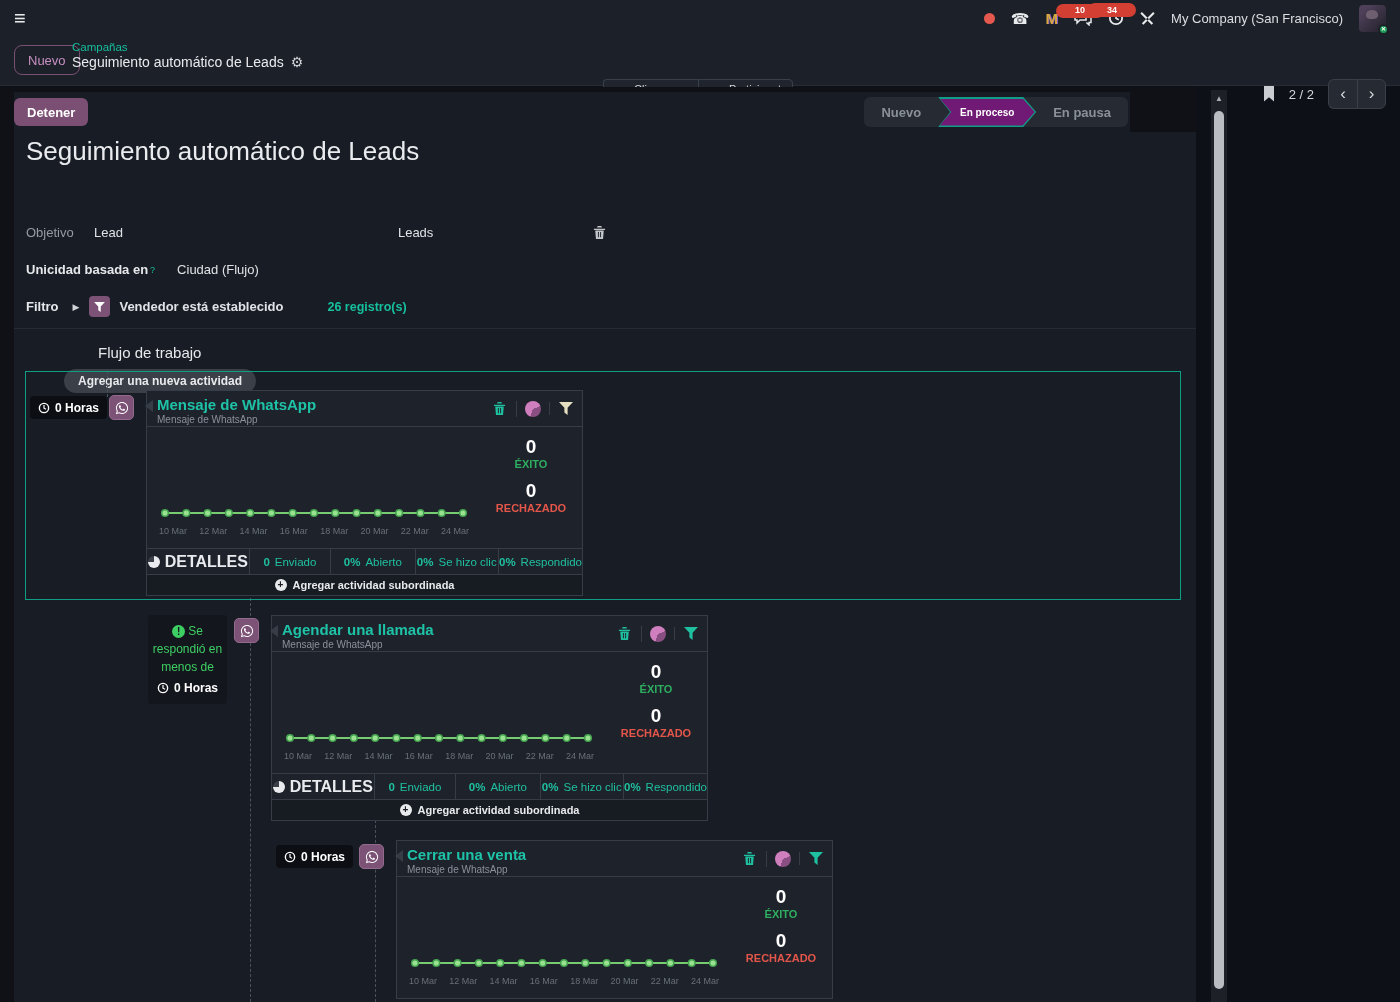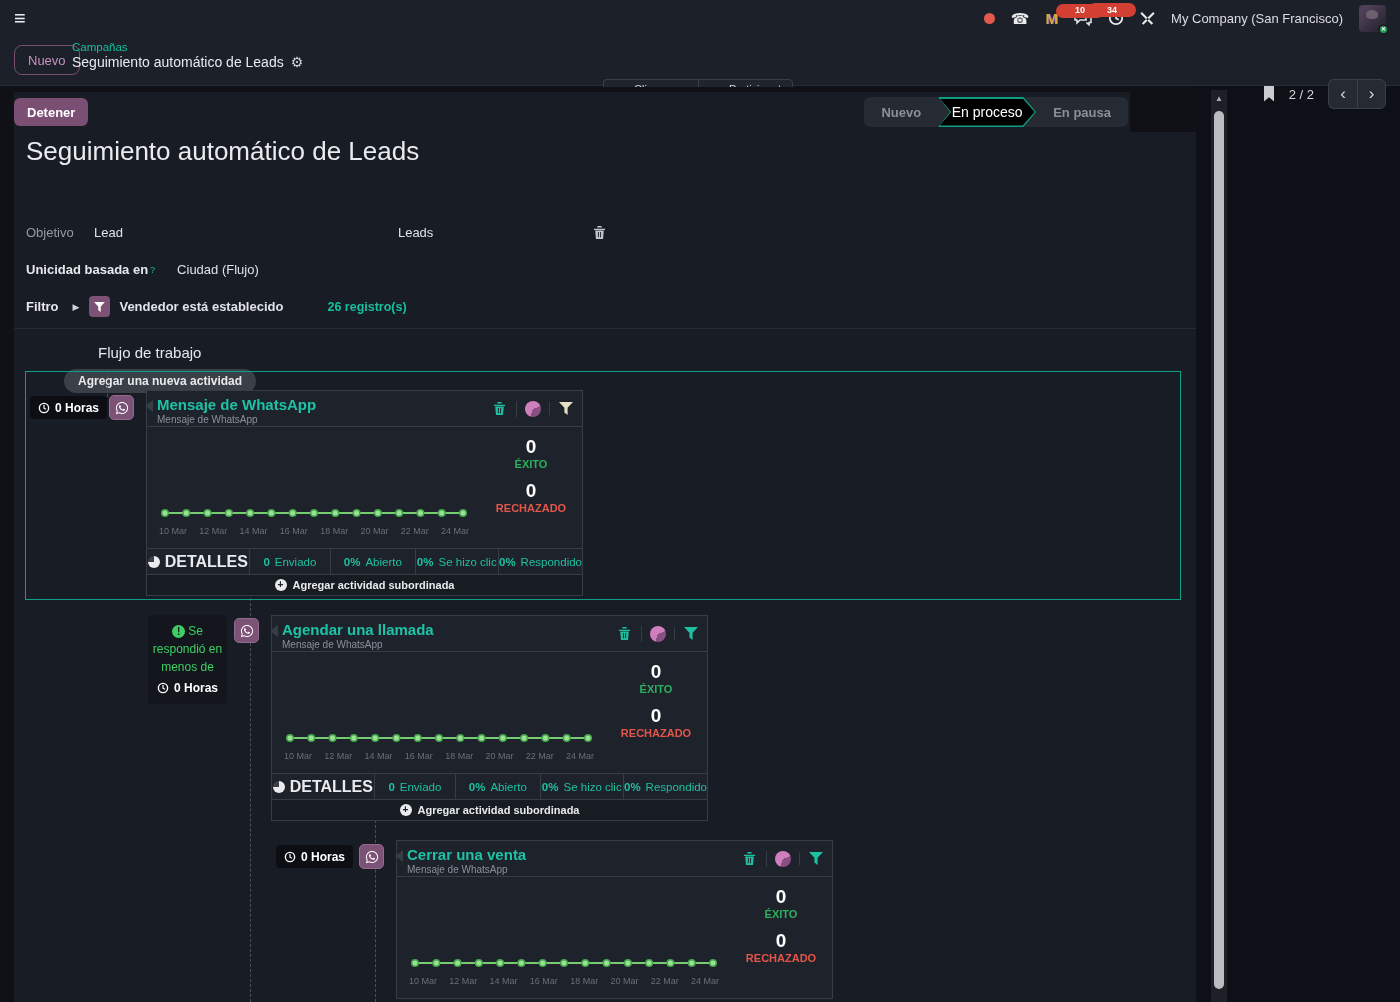--- a/index.html
+++ b/index.html
@@ -43,21 +43,21 @@
   .pager-btn:last-child { border-radius:0 6px 6px 0; }
 
   
   .form-region { position:absolute; left:0; top:87px; width:1196px; height:915px; background:#0f1117; }
   .statusbar { position:absolute; left:14px; top:5px; width:1116px; height:40px; background:#181c24; }
   .btn-stop { position:absolute; left:0; top:6px; height:28px; padding:0 13px; background:#7b4e73; border:none; border-radius:6px; color:#fff; font-size:13px; font-weight:bold; cursor:pointer; }
   .btn-test { position:absolute; left:66px; top:6px; height:28px; padding:0 14px; background:#3c414b; border:none; border-radius:6px; color:#e6e8ea; font-size:13px; font-weight:bold; cursor:pointer;margin-top:39px; }
   .stages { position:absolute; right:2px; top:5px; height:30px; background:#262b33; border-radius:6px; display:flex; align-items:center; }
   .stage { color:#8a9097; font-size:13px; font-weight:bold; padding:0 17px; cursor:pointer; }
   .stage-active { position:relative; width:98px; height:30px; cursor:pointer; clip-path:polygon(0 0,calc(100% - 13px) 0,100% 50%,calc(100% - 13px) 100%,0 100%,12px 50%); background:#0f9e85; }
-  .stage-active-inner { position:absolute; inset:1.5px; clip-path:polygon(0 0,calc(100% - 12px) 0,100% 50%,calc(100% - 12px) 100%,0 100%,11.5px 50%); background:#000000; display:flex; align-items:center; justify-content:center; color:#fff; font-size:14px; font-weight:normal; }
+  .stage-active-inner { position:absolute; inset:1.5px; clip-path:polygon(0 0,calc(100% - 12px) 0,100% 50%,calc(100% - 12px) 100%,0 100%,11.5px 50%); background:#701a75; display:flex; align-items:center; justify-content:center; color:#fff; font-size:10px; font-weight:bold; }
 
   .sheet { position:absolute; left:14px; top:45px; width:1182px; height:870px; background:#181c24; }
   .sheet-title { position:absolute; left:12px; top:4px; font-size:26px; font-weight:500; color:#e9ebee; margin:0; }
   .frow { position:absolute; left:12px; display:flex; align-items:center; font-size:13px; }
   .flabel { color:#959ba3; }
   .flabel-bold { color:#e6e8eb; font-weight:bold; }
   .fval { color:#dfe2e6; }
   .sup-q { color:#16bf9e; font-size:9px; vertical-align:super; margin-left:2px; }
   .caret { color:#d0d3d7; font-size:9px; margin:0 10px 0 14px; cursor:pointer; }
   .filter-chip { width:21px; height:21px; border-radius:4px; background:#7c5276; display:flex; align-items:center; justify-content:center; margin-right:9px; cursor:pointer; }

